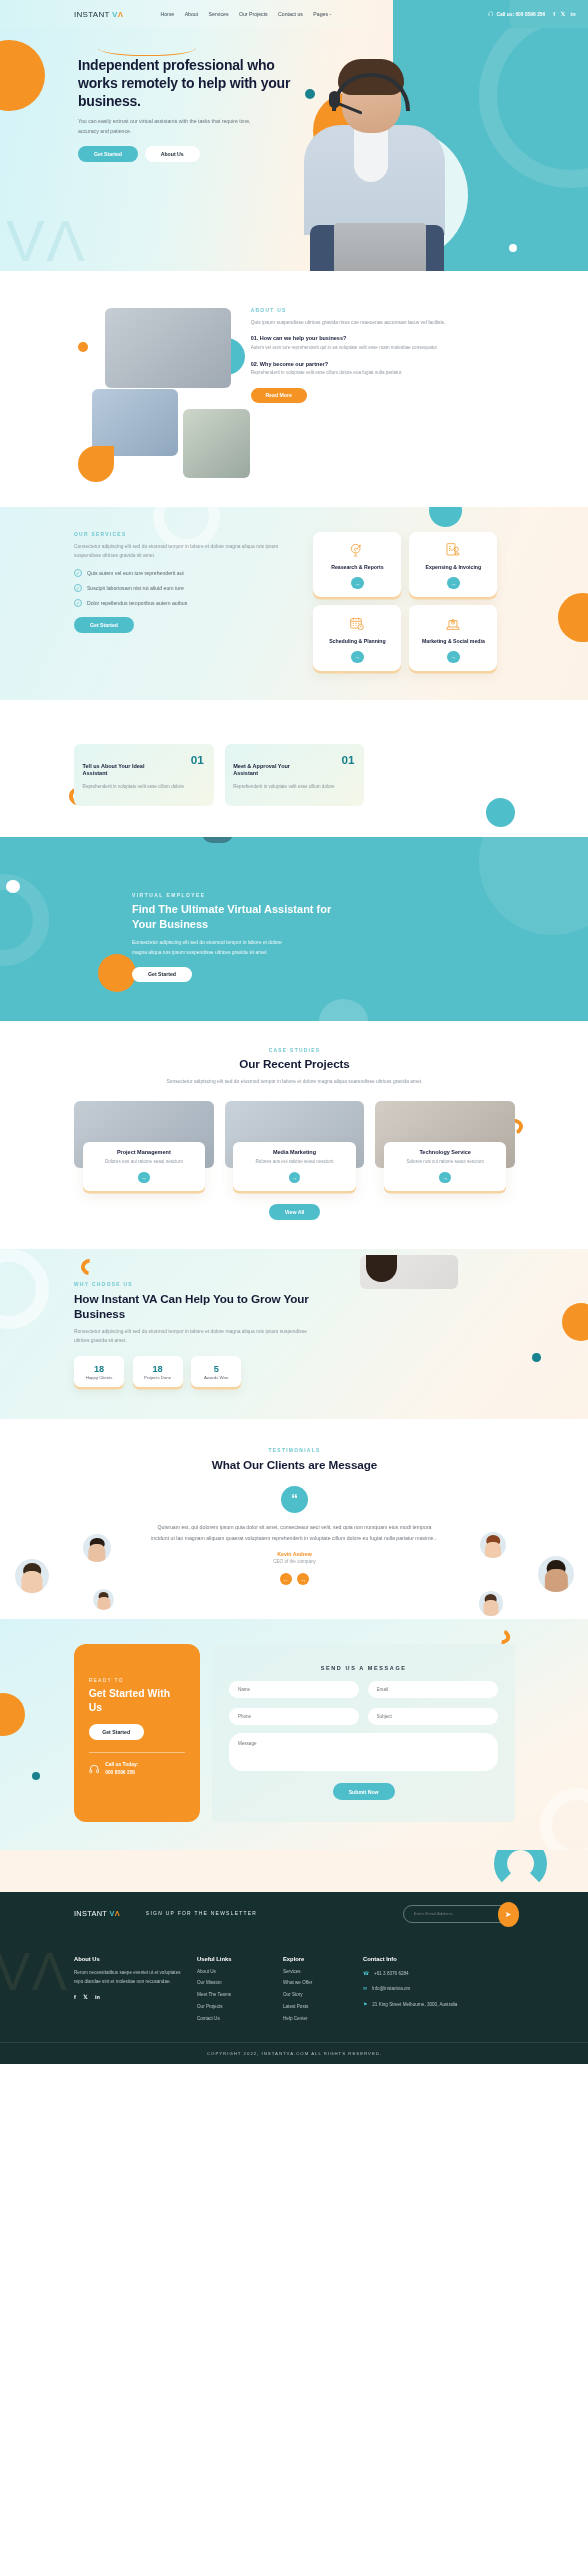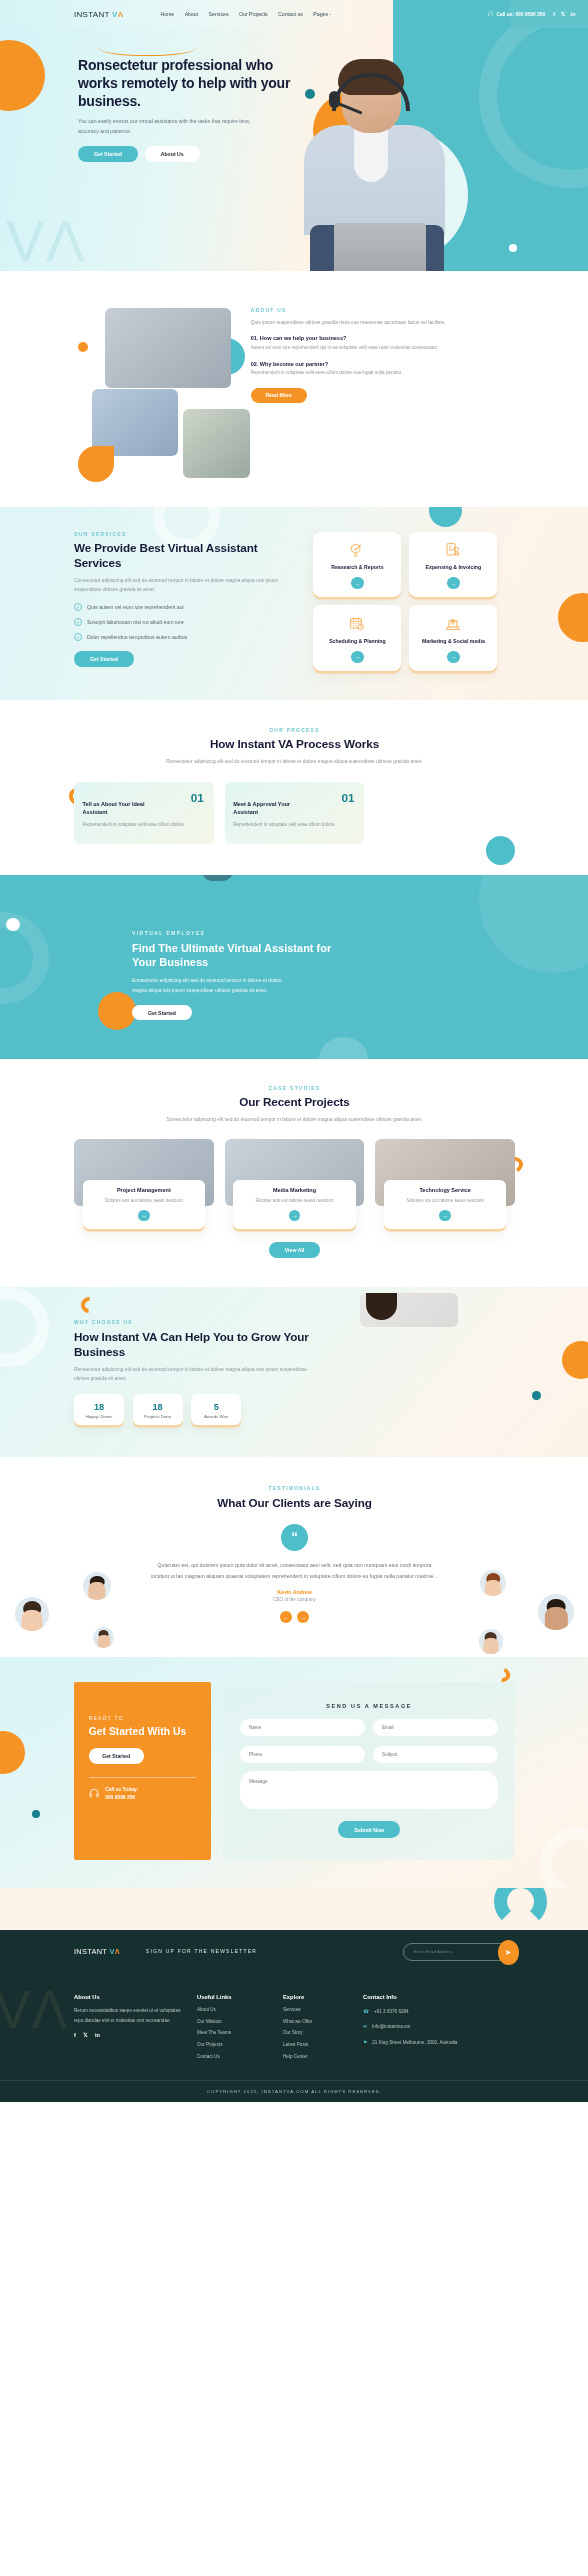--- a/index.html
+++ b/index.html
@@ -159,21 +159,21 @@
   .av .f{position:absolute;left:50%;transform:translateX(-50%);bottom:0;width:62%;height:64%;border-radius:40% 40% 0 0;}
   .av .h{position:absolute;left:50%;transform:translateX(-50%);top:12%;width:52%;height:46%;border-radius:50%;}
 
   
   .contact{position:relative;padding:24.5px 0 28px;background:linear-gradient(150deg,#d9f4f8 0%,#e7f7f4 45%,#fdf5ec 80%,#fdf2e6 100%);overflow:hidden;}
   .ct-orange{position:absolute;left:-18.4px;top:74px;width:43px;height:43px;border-radius:50%;background:#f59324;}
   .ct-dot{position:absolute;left:32px;top:153px;width:8px;height:8px;border-radius:50%;background:#17808c;}
   .ct-arc{position:absolute;right:80px;top:11px;width:13.5px;height:13.5px;border-radius:50%;border:4.3px solid #f59324;border-left-color:transparent;border-top-color:transparent;transform:rotate(-30deg);}
   .ct-ring{position:absolute;right:-24.5px;bottom:-12.3px;width:74px;height:74px;border-radius:50%;border:12.3px solid rgba(255,255,255,.45);}
   .ct-inner{position:relative;z-index:3;width:441px;margin:0 auto;display:flex;gap:12.3px;}
-  .ct-left{width:137px;background:#f59324;border-radius:2px;padding:34px 14.7px 24.5px;}
+  .ct-left{width:126px;background:#f59324;border-radius:12px;padding:34px 14.7px 24.5px;}
   .ct-ready{font-size:4.9px;letter-spacing:1.3px;color:rgba(255,255,255,.92);font-weight:500;}
   .ct-h2{font-size:10.4px;line-height:1.3;font-weight:700;color:#fff;margin-top:4.3px;}
   .ct-btn{margin-top:9.8px;background:#fff;color:#1b2430;padding:4.9px 13.5px;}
   .ct-div{height:0.6px;background:rgba(255,255,255,.45);margin:12.3px 0 8.6px;}
   .ct-call{display:flex;align-items:center;gap:6.1px;color:#fff;}
   .ct-call .ico{font-size:9.8px;}
   .ct-call .l1{font-size:4.9px;font-weight:700;line-height:1.6;}
   .ct-form{flex:1;background:rgba(226,242,239,.65);border-radius:4.9px;padding:21px 17px 22px;}
   .ct-ftitle{text-align:center;font-size:5.5px;letter-spacing:1.6px;color:#2d3a45;font-weight:600;}
   .ct-row{display:flex;gap:8.6px;margin-top:9.8px;}
@@ -261,21 +261,21 @@
       <div class="head"></div>
         <div class="hair"></div>
       <div class="hset"></div>
         <div class="earcup"></div>
         <div class="mic"></div>
       <div class="jeans"></div>
         <div class="laptop"></div>
     </div>
 
     <div class="hero-content">
-      <div class="hero-h1">Ronsectetur professional who works remotely to help with your business.</div>
+      <div class="hero-h1">Independent professional who works remotely to help with your business.</div>
       <div class="hero-underline"></div>
       <div class="hero-sub">You can easily entrust our virtual assistants with the tasks that require time, accuracy and patience.</div>
       <div class="hero-btns">
         <button class="btn btn-teal">Get Started</button>
         <button class="btn btn-white">About Us</button>
       </div>
     </div>
   </div>
 
   <div class="about">
@@ -300,21 +300,20 @@
     </div>
   </div>
 
   <div class="services">
     <div class="sv-ring"></div>
     <div class="sv-teal-arc"></div>
     <div class="sv-circle"></div>
     <div class="services-inner">
       <div class="sv-left">
         <div class="eyebrow">OUR SERVICES</div>
-        <div class="h2">We Provide Best Virtual Assistant Services</div>
         <div class="p-muted">Consectetur adipiscing elit sed do eiusmod tempor in labore et dolore magna aliqua ruis ipsum suspendisse ultrices gravida sit amet.</div>
         <div class="sv-list">
           <div class="sv-li">
               <span class="sv-check">✓</span>
               <span>Quis autem vel eum iure reprehenderit aui</span>
             </div>
           <div class="sv-li">
               <span class="sv-check">✓</span>
               <span>Suscipit laboriosam nisi rut aliuid eum iure</span>
             </div>
@@ -375,25 +374,20 @@
             </div>
           <div class="sv-title">Marketing &amp; Social media</div>
           <div class="sv-arrow">→</div>
         </div>
       </div>
     </div>
   </div>
 
   <div class="process">
     <div class="pr-orange"></div>
-    <div class="pr-head">
-      <div class="eyebrow">OUR PROCESS</div>
-      <div class="h2">How Instant VA Process Works</div>
-      <div class="p-muted">Ronsectetur adipiscing elit sed do eiusmod tempor in labore et dolore magna aliqua suarendisse ultrices gravida amet.</div>
-    </div>
     <div class="pr-cards">
       <div class="pr-card">
         <div class="pr-num">01</div>
         <div class="pr-t">Tell us About Your Ideal Assistant</div>
         <div class="pr-d">Reprehenderit in voluptate velit esse cillum dolore</div>
       </div>
       <div class="pr-card">
         <div class="pr-num">01</div>
         <div class="pr-t">Meet &amp; Approval Your Assistant</div>
         <div class="pr-d">Reprehenderit in voluptate velit esse cillum dolore</div>
@@ -510,21 +504,21 @@
         <div class="h" style="background:#251a12;"></div>
         <div class="f" style="background:#cfa07b;"></div>
       </div>
     <div class="av" style="right:86px;top:172px;width:24.5px;height:24.5px;">
         <div class="h" style="background:#4c3322;"></div>
         <div class="f" style="background:#eec9ac;"></div>
       </div>
 
     <div class="testi-head">
       <div class="eyebrow">TESTIMONIALS</div>
-      <div class="h2">What Our Clients are Saying</div>
+      <div class="h2">What Our Clients are Message</div>
     </div>
     <div class="testi-quote">“</div>
     <div class="testi-text">Quisruam est, qui dolorem ipsum quia dolor sit amet, consecteaur aeci velit, sed quia non numquam eius modi tempora incidunt ut lao magnam aliquam quaerat voluptatem reprehenderit in voluptate cillum dolore eu fugiat nulla pariatur maxime...</div>
     <div class="testi-name">Kevin Andrew</div>
     <div class="testi-role">CEO of the company</div>
     <div class="testi-nav">
       <button class="tnav">←</button>
       <button class="tnav">→</button>
     </div>
   </div>

